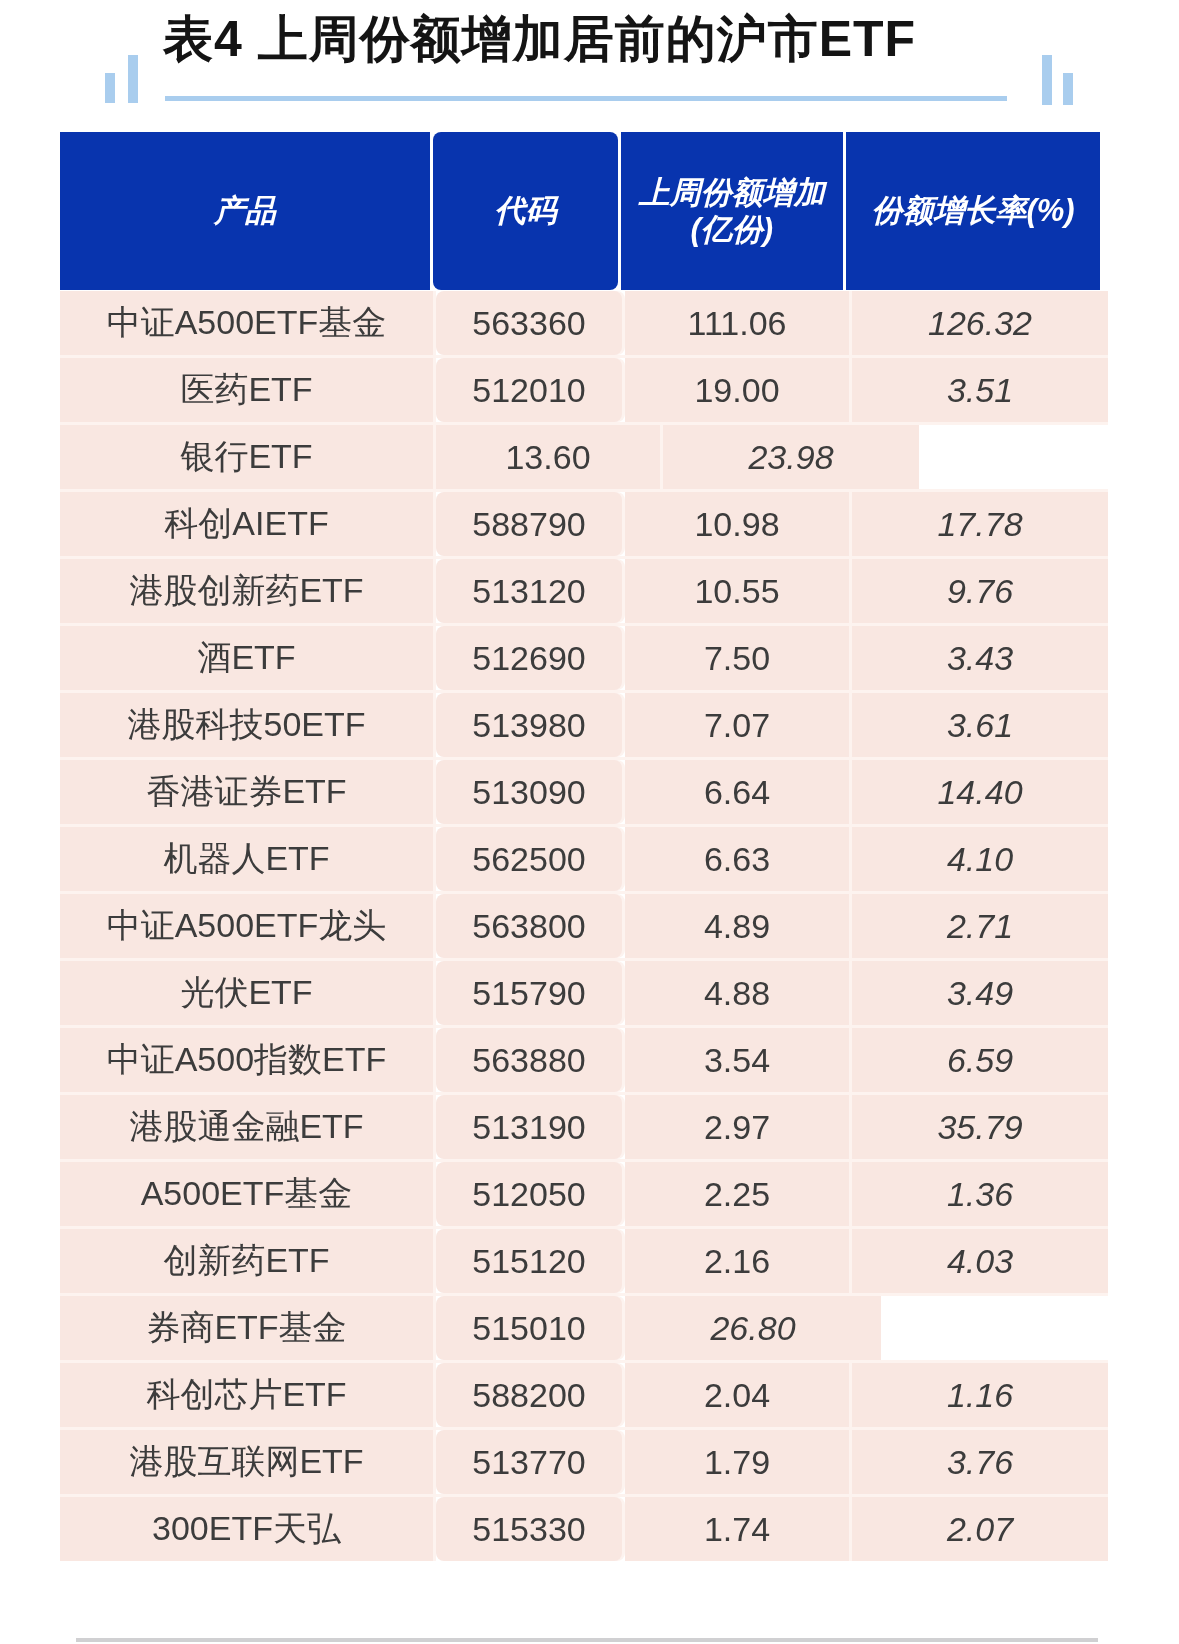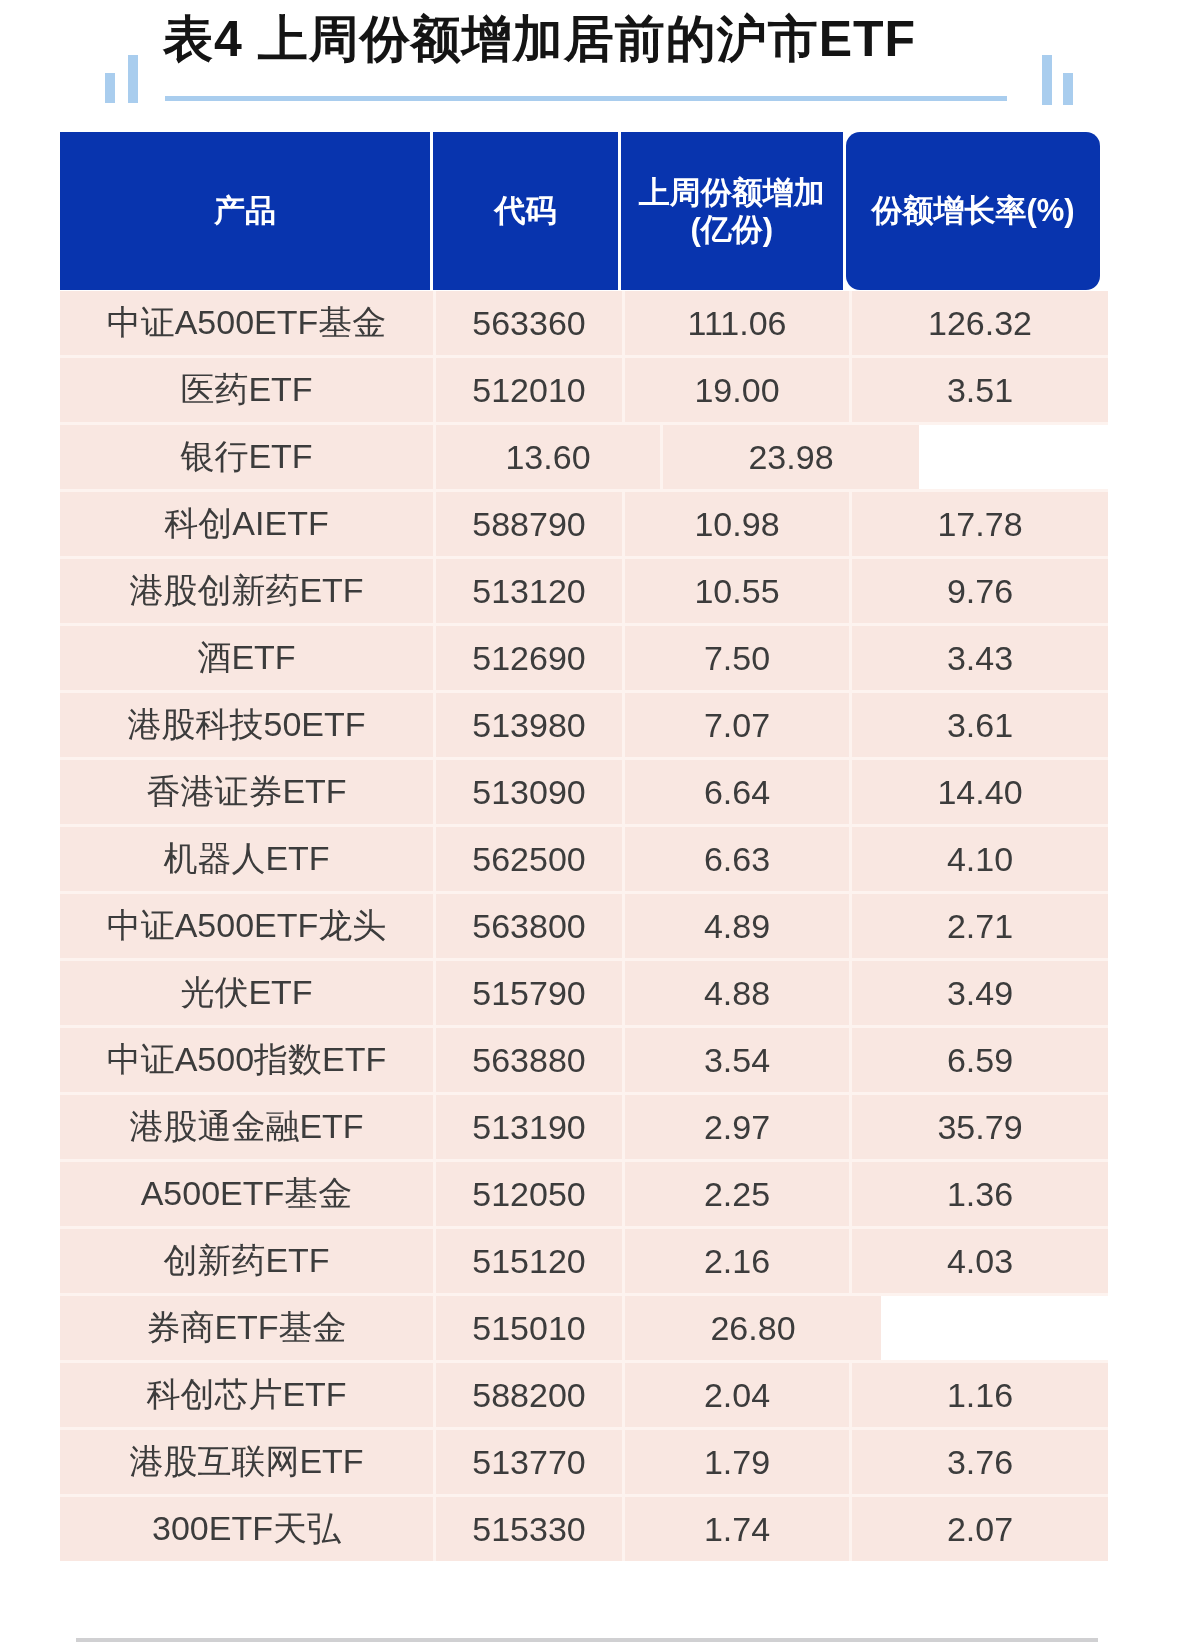--- a/index.html
+++ b/index.html
@@ -38,55 +38,55 @@
   .accent-right-tall  { left: 1042px; top: 55px; width: 10px; height: 50px; }
   .accent-right-short { left: 1063px; top: 73px; width: 10px; height: 32px; }
 
   
   .etf-table {
     position: absolute;
     left: 60px;
     top: 132px;
     width: 1048px;
   }
-  .hrow { display: flex; height: 158px; }
+  .hrow { display: flex; height: 158px; font-style: italic; }
   .hcell {
     background: var(--header-bg);
     color: var(--header-text);
     font-weight: 700;
     font-size: 31px;
     display: flex;
     align-items: center;
     justify-content: center;
     text-align: center;
     white-space: pre-line;
     line-height: 1.2;
     margin-right: 3px;
   }
-  .hcell:last-child { margin-right: 8px; border-radius: 14px; }
+  .hcell:last-child { margin-right: 8px; }
 
   .tbody { margin-top: 1px; }
   .trow { display: flex; height: 64px; margin-bottom: 3px; }
   .trow:last-child { margin-bottom: 0; justify-content: center; }
   .tcell {
     background: var(--row-bg);
     color: var(--body-text);
     font-size: 34px;
     display: flex;
     align-items: center;
     justify-content: center;
     text-align: center;
     margin-right: 3px;
     overflow: hidden;
     white-space: nowrap;
   }
-  .tcell:last-child { margin-right: 0; }
+  .tcell:last-child { margin-right: 0; font-style: italic; }
 
   .c0 { width: 373px; }
-  .c1 { width: 186px; }
+  .c1 { width: 186px; border-radius: 8px; }
   .c2 { width: 224px; }
   .c3 { width: 256px; }
 
   
   .tbody .trow { box-shadow: 0 3px 0 0 var(--divider); }
   .tbody .trow:last-child { box-shadow: none; }
   .tbody .tcell { box-shadow: 3px 0 0 0 var(--divider); }
   .tbody .tcell:last-child { box-shadow: none; }
 
   .bottom-edge {

